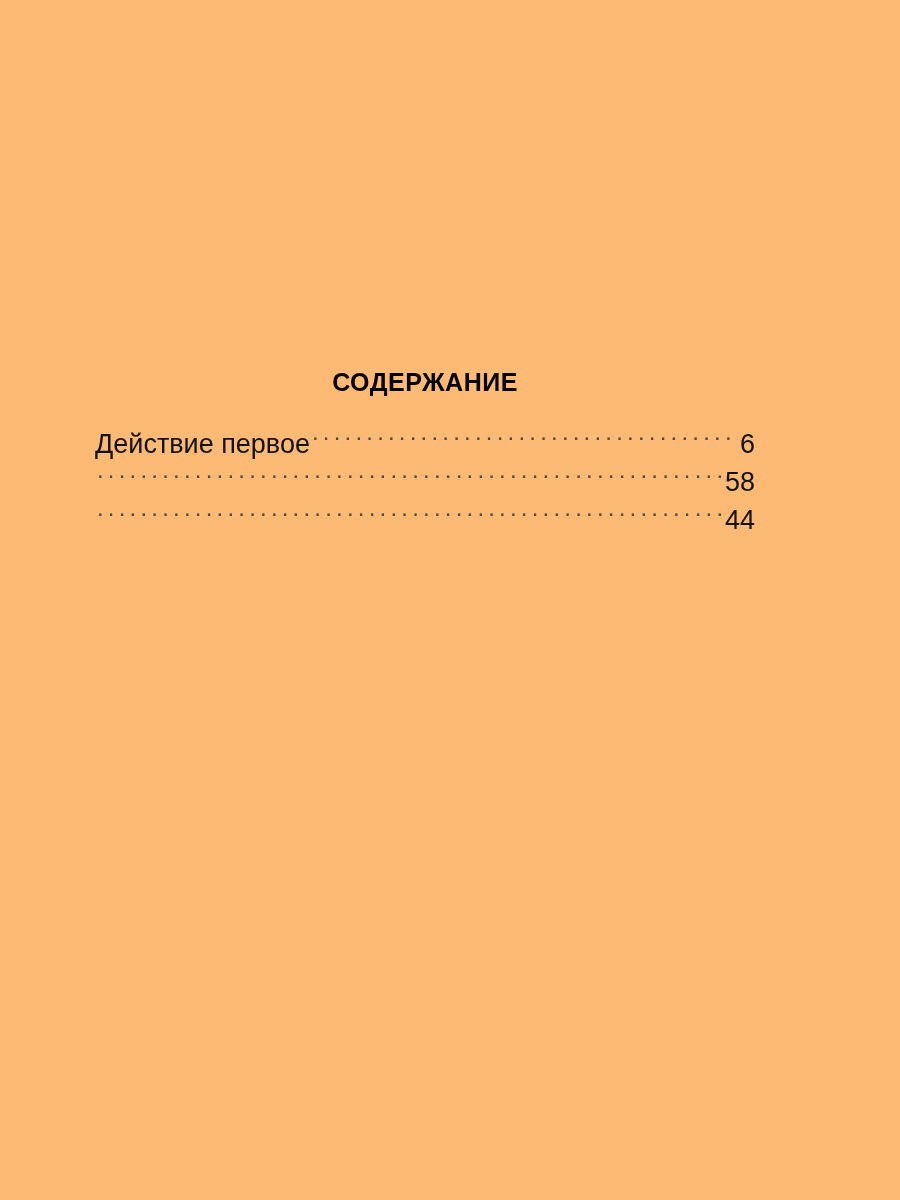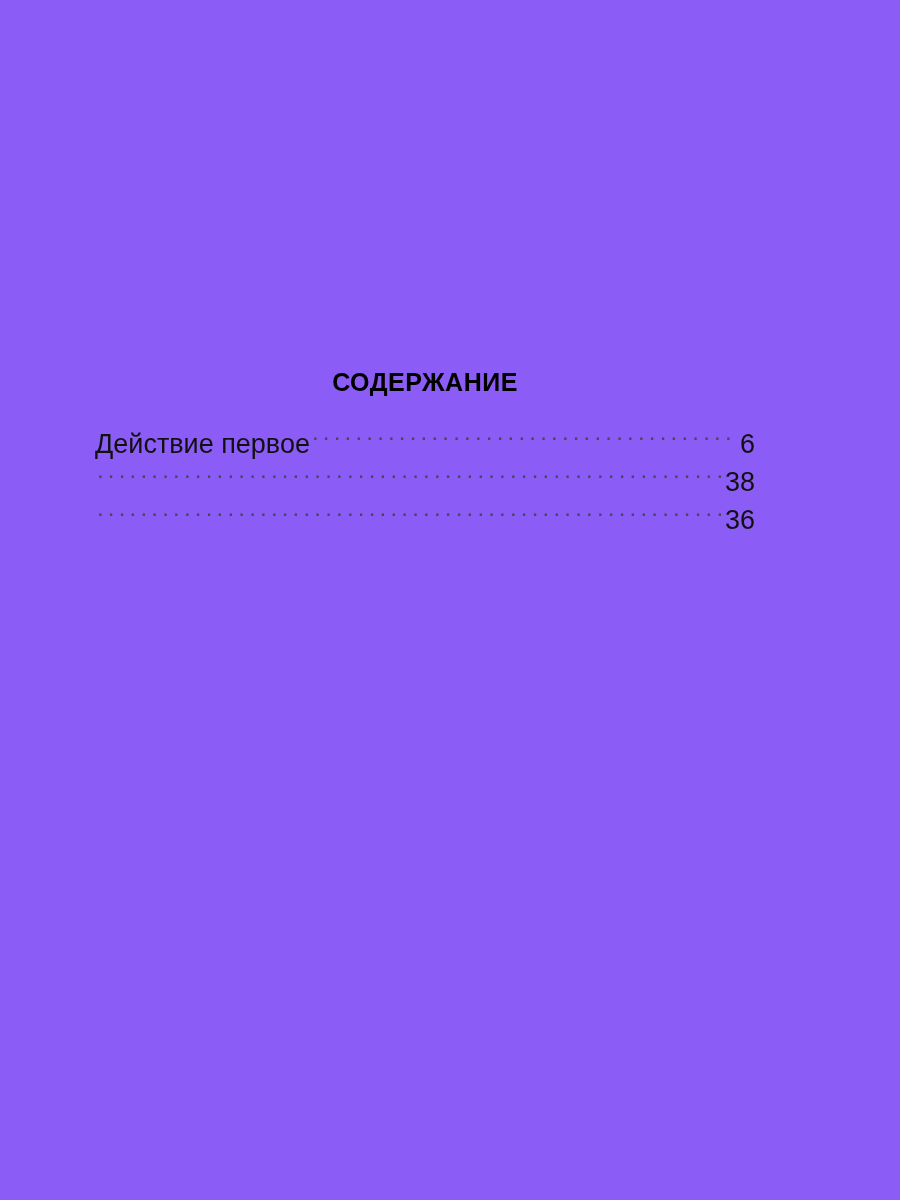--- a/index.html
+++ b/index.html
@@ -14,21 +14,21 @@
     color: #0a0a0a;
     position: relative;
     overflow: hidden;
   }
   .page {
     position: absolute;
     left: 0;
     top: 0;
     width: 900px;
     height: 1200px;
-    background: #8b5cf6;
+    background: #fdba74;
   }
   .toc {
     position: absolute;
     left: 95px;
     top: 368px;
     width: 660px;
   }
   .toc-title {
     font-size: 25px;
     font-weight: bold;
@@ -82,21 +82,21 @@
   <div class="toc">
     <h1 class="toc-title">СОДЕРЖАНИЕ</h1>
     <ul class="toc-list">
       <li class="toc-item">
         <span class="toc-label">Действие первое</span>
         <span class="toc-dots"></span>
         <span class="toc-page">6</span>
       </li>
       <li class="toc-item">
         <span class="toc-dots"></span>
-        <span class="toc-page">38</span>
+        <span class="toc-page">58</span>
       </li>
       <li class="toc-item">
         <span class="toc-dots"></span>
-        <span class="toc-page">36</span>
+        <span class="toc-page">44</span>
       </li>
     </ul>
   </div>
 </div>
 
 </body></html>

